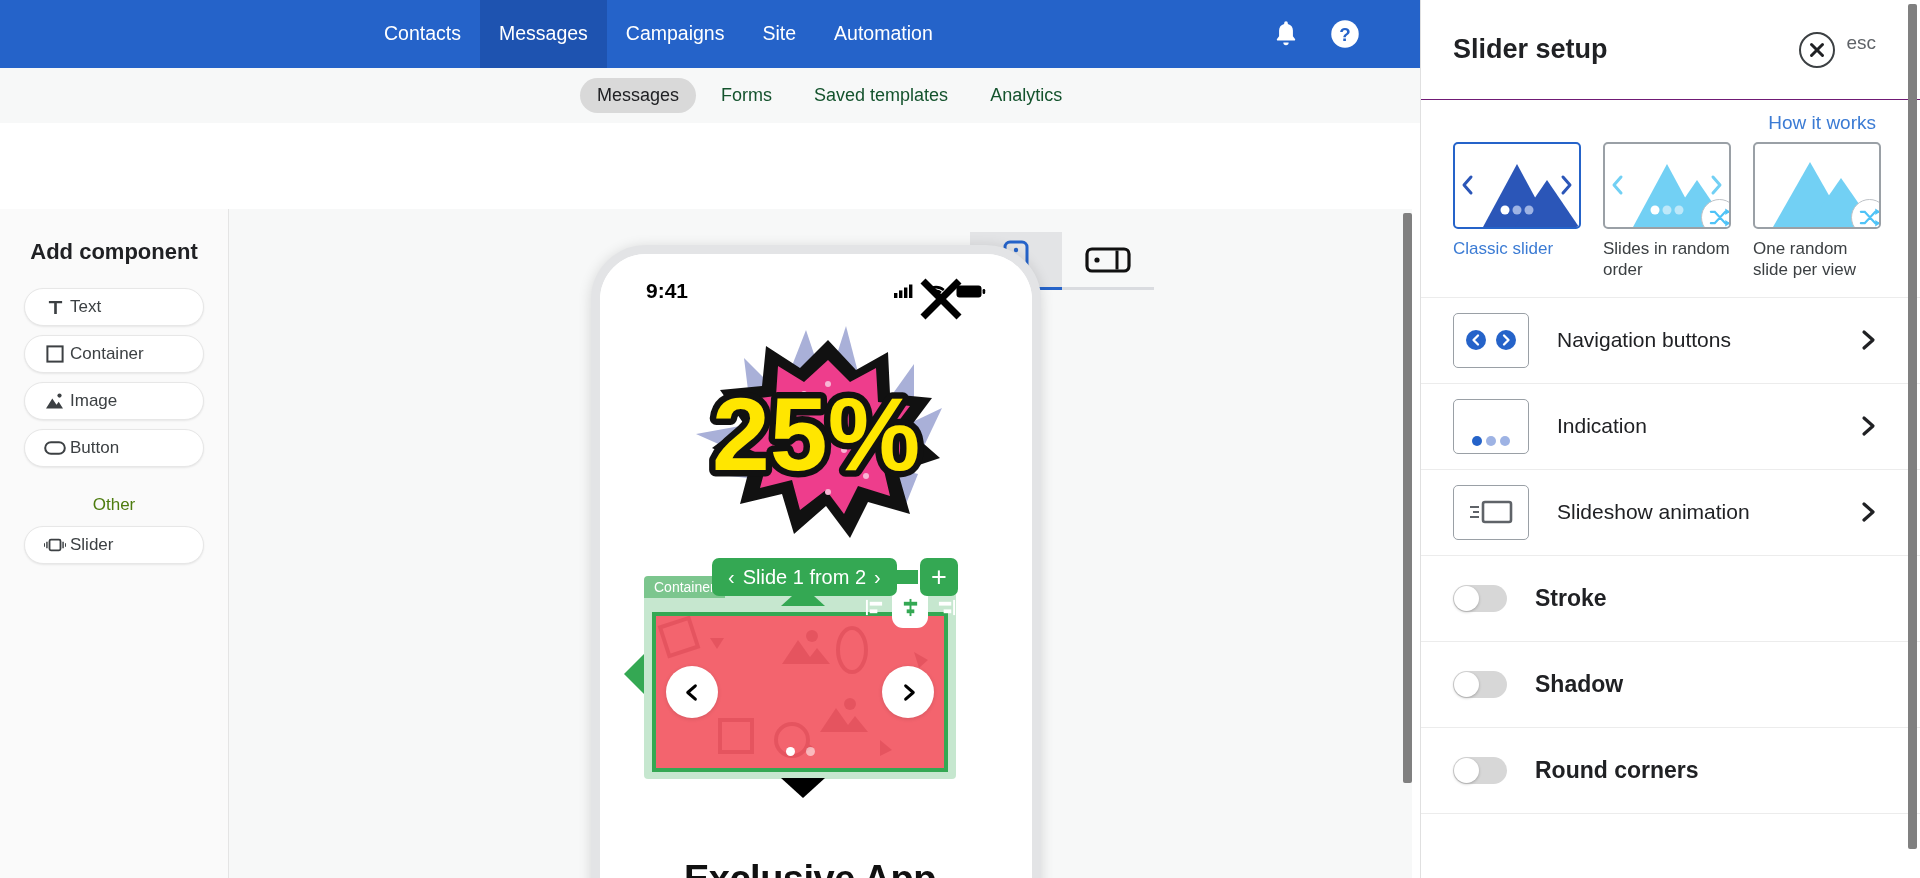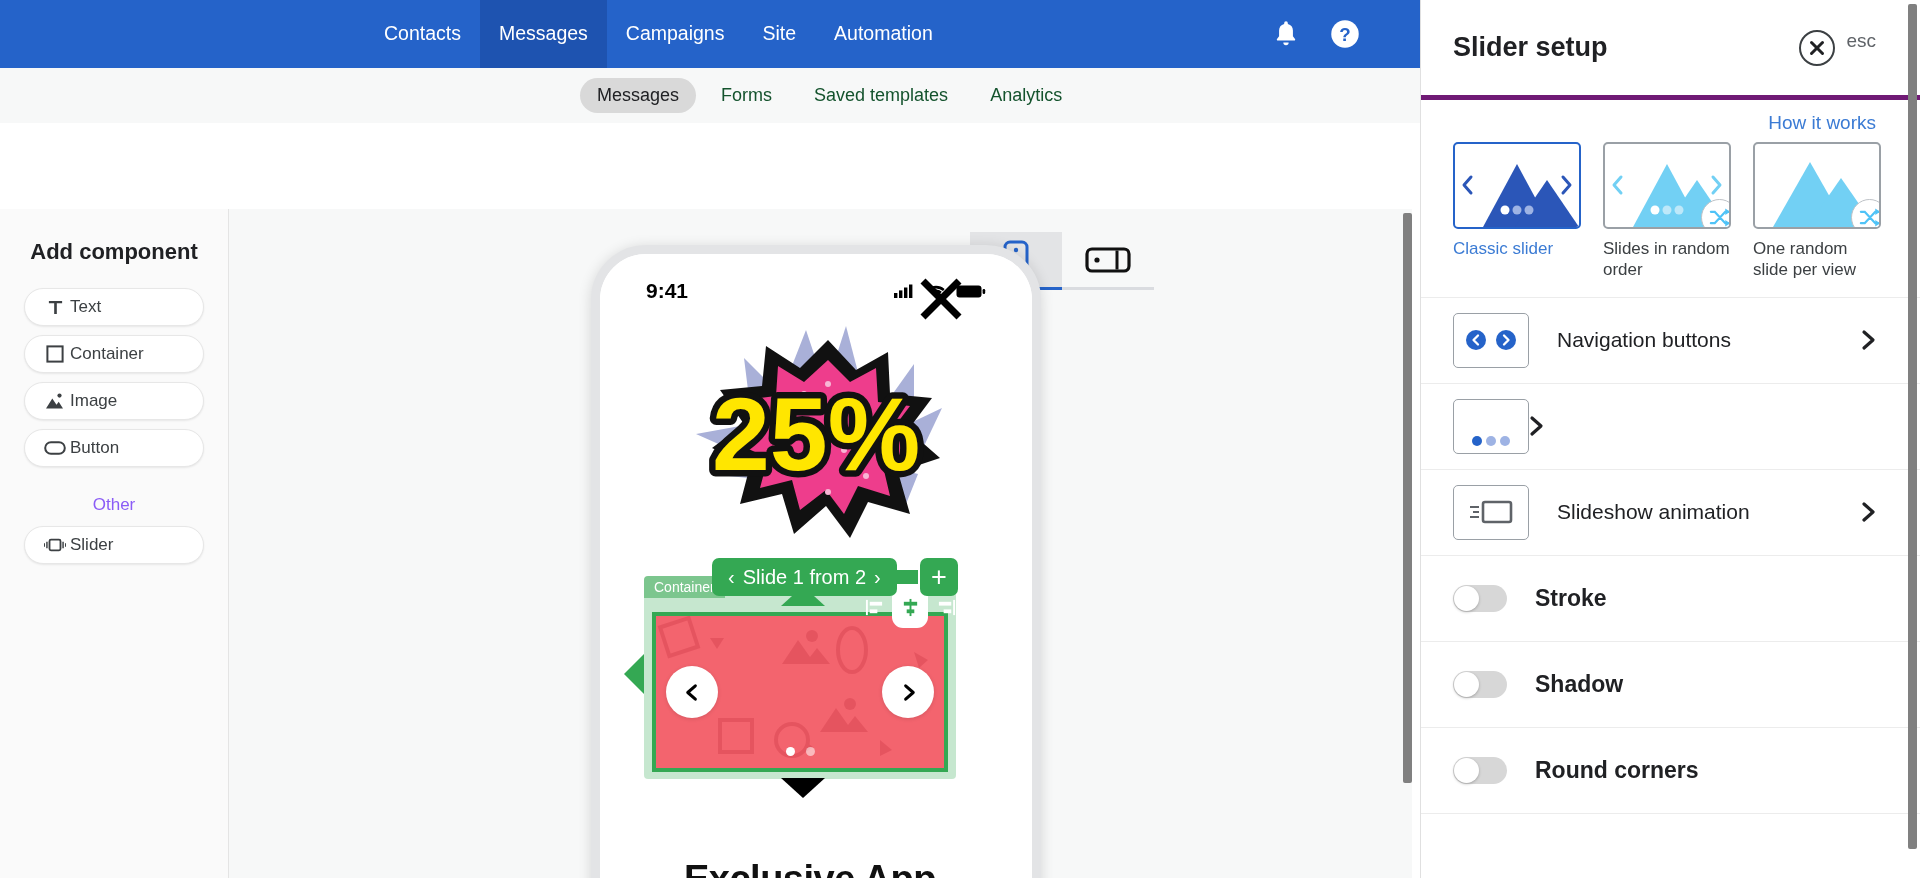--- a/index.html
+++ b/index.html
@@ -65,21 +65,21 @@
   }
   .comp-btn {
     width:180px; height:38px; margin:0 auto 9px auto;
     background:#fff; border:1px solid #E7E7E7; border-radius:19px;
     box-shadow:0 1px 2px rgba(0,0,0,0.08);
     display:flex; align-items:center; padding-left:19px; gap:4px;
     font-size:17px; color:#3c4043; cursor:pointer;
   }
   .comp-btn .ci { width:22px; display:flex; align-items:center; justify-content:center; flex:0 0 22px; }
   .other-label {
-    text-align:center; font-size:17px; color:#8b5cf6; margin:28px 0 11px 0;
+    text-align:center; font-size:17px; color:#4d7c0f; margin:28px 0 11px 0;
   }
 
   
   .canvas {
     position:absolute; left:229px; top:209px; width:1183px; height:669px;
     background:#F7F8F8; overflow:hidden;
   }
   .canvas-scroll {
     position:absolute; right:0px; top:4px; width:9px; height:570px;
     background:#808080; border-radius:2px;
@@ -197,21 +197,21 @@
     position:absolute; right:0; top:0; width:500px; height:878px;
     background:#fff; border-left:1px solid #E0E0E0;
     overflow:hidden;
   }
   .panel-scroll {
     position:absolute; right:3px; top:4px; width:9px; height:845px;
     background:#808080; border-radius:2px; z-index:20;
   }
   .panel-header {
     height:100px; display:flex; align-items:center; justify-content:space-between;
-    padding:0 44px 0 32px; border-bottom:5px solid #701a75;
+    padding:0 44px 0 32px; border-bottom:1px solid #701a75;
   }
   .panel-title { font-size:27px; font-weight:bold; color:#202124; }
   .panel-close { display:flex; align-items:flex-start; gap:11px; }
   .close-circle {
     width:36px; height:36px; border-radius:50%; border:2px solid #3c4043;
     display:flex; align-items:center; justify-content:center; cursor:pointer;
   }
   .esc { font-size:19px; color:#5f6368; }
 
   .howit {
@@ -615,20 +615,21 @@
     </div>
 
     <div class="row">
       <div class="row-thumb" style="align-items:flex-end; padding-bottom:7px;">
         <svg width="38" height="10" viewBox="0 0 38 10">
           <circle cx="5" cy="5" r="5" fill="#2563C9"></circle>
           <circle cx="19" cy="5" r="5" fill="#9EB3E4"></circle>
           <circle cx="33" cy="5" r="5" fill="#9EB3E4"></circle>
         </svg>
       </div>
+      <div class="row-label">Indication</div>
       <div class="chev">
         <svg width="15" height="22" viewBox="0 0 15 22">
             <polyline points="3,3 12,11 3,19" fill="none" stroke="#202124" stroke-width="3.2" stroke-linecap="round" stroke-linejoin="round"></polyline>
           </svg>
       </div>
     </div>
 
     <div class="row">
       <div class="row-thumb">
         <svg width="46" height="26" viewBox="0 0 46 26">

